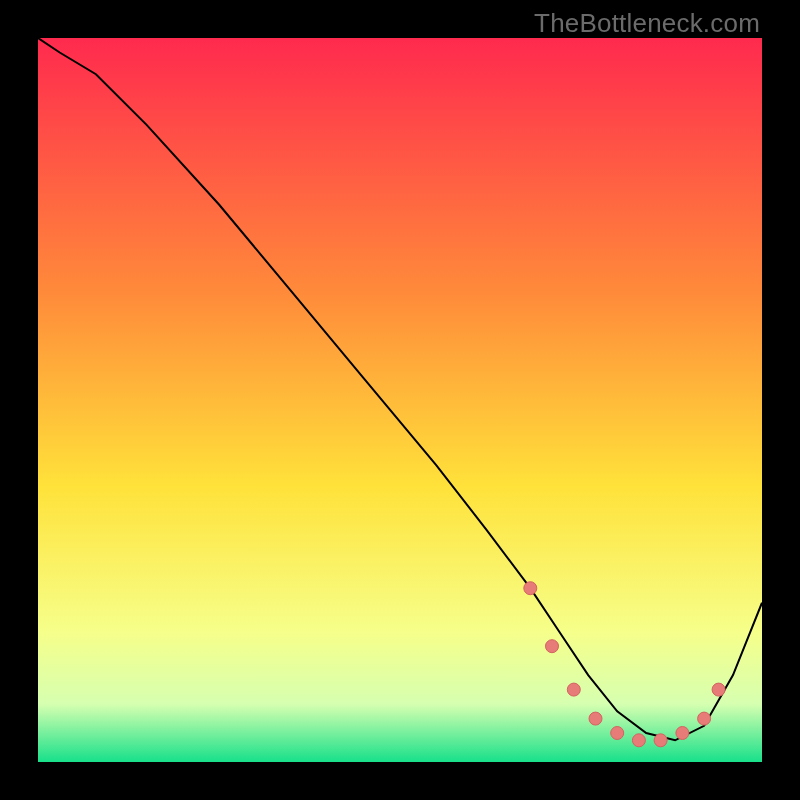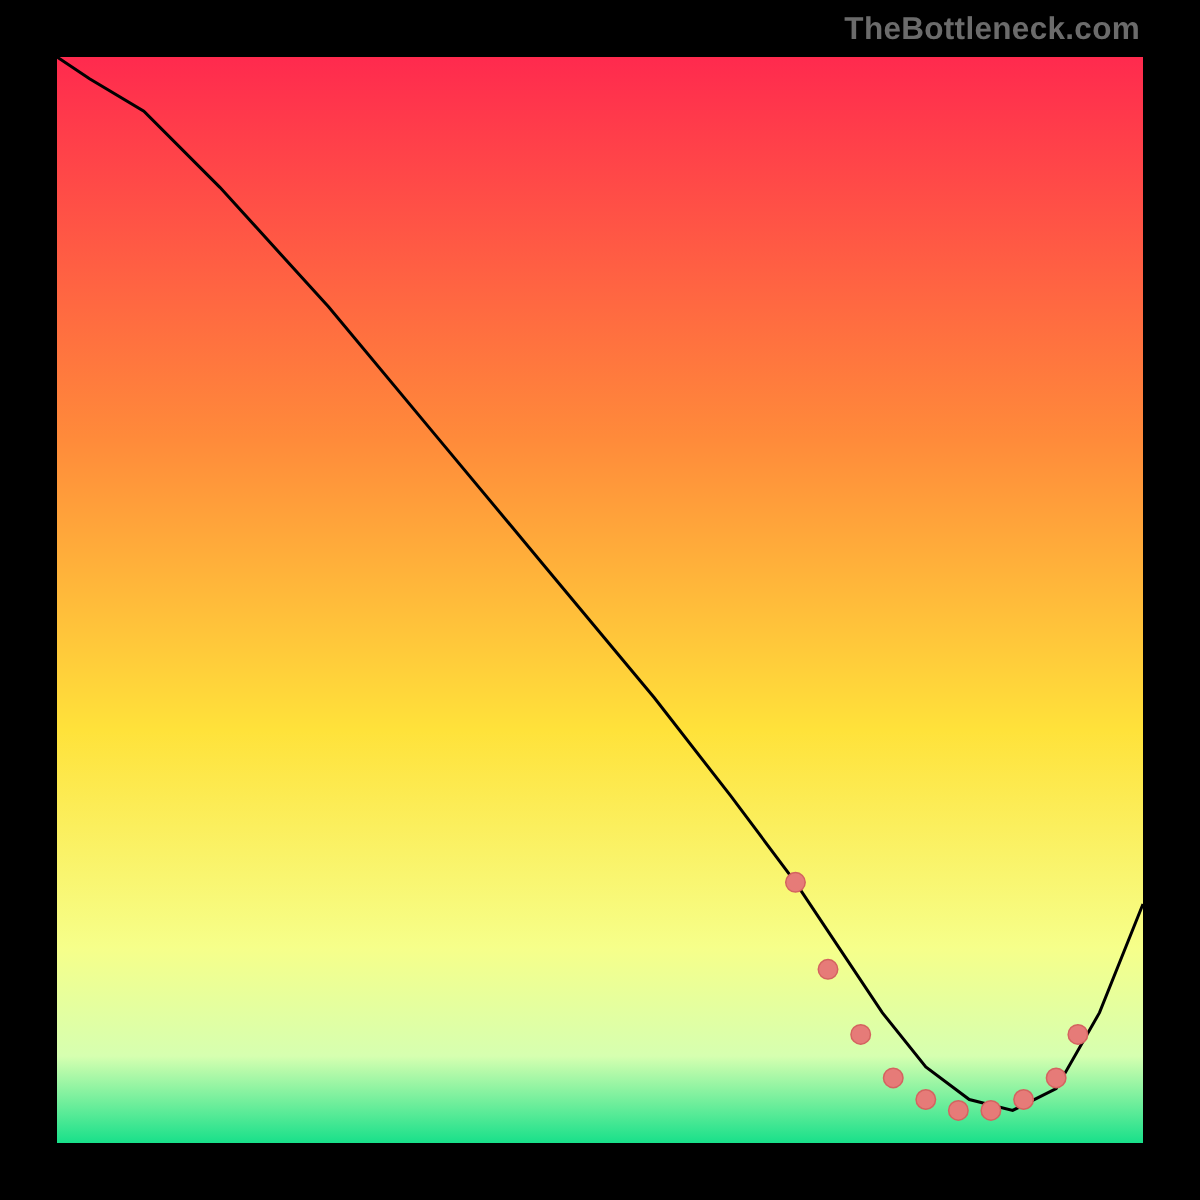--- a/index.html
+++ b/index.html
@@ -23,22 +23,22 @@
     left: 0;
     top: 0;
     width: 724px;
     height: 724px;
   }
   .attribution {
     position: absolute;
     top: 8px;
     right: 40px;
     color: #6b6b6b;
-    font-size: 21px;
-    font-weight: 700;
+    font-size: 26px;
+    font-weight: 400;
     letter-spacing: 0.2px;
   }
 </style>
 </head>
 <body>
 
 <div class="attribution">TheBottleneck.com</div>
 
 <div class="chart-container">
   <svg class="plot-area" viewBox="0 0 724 724" preserveAspectRatio="none">

